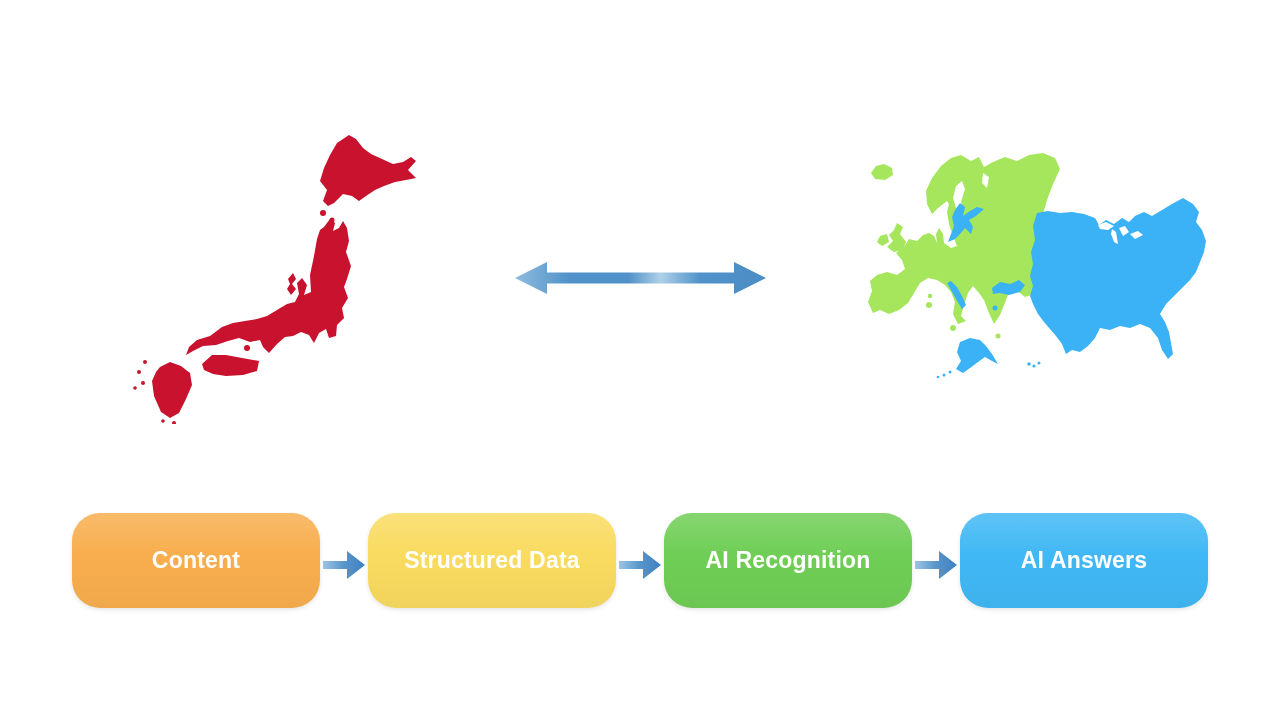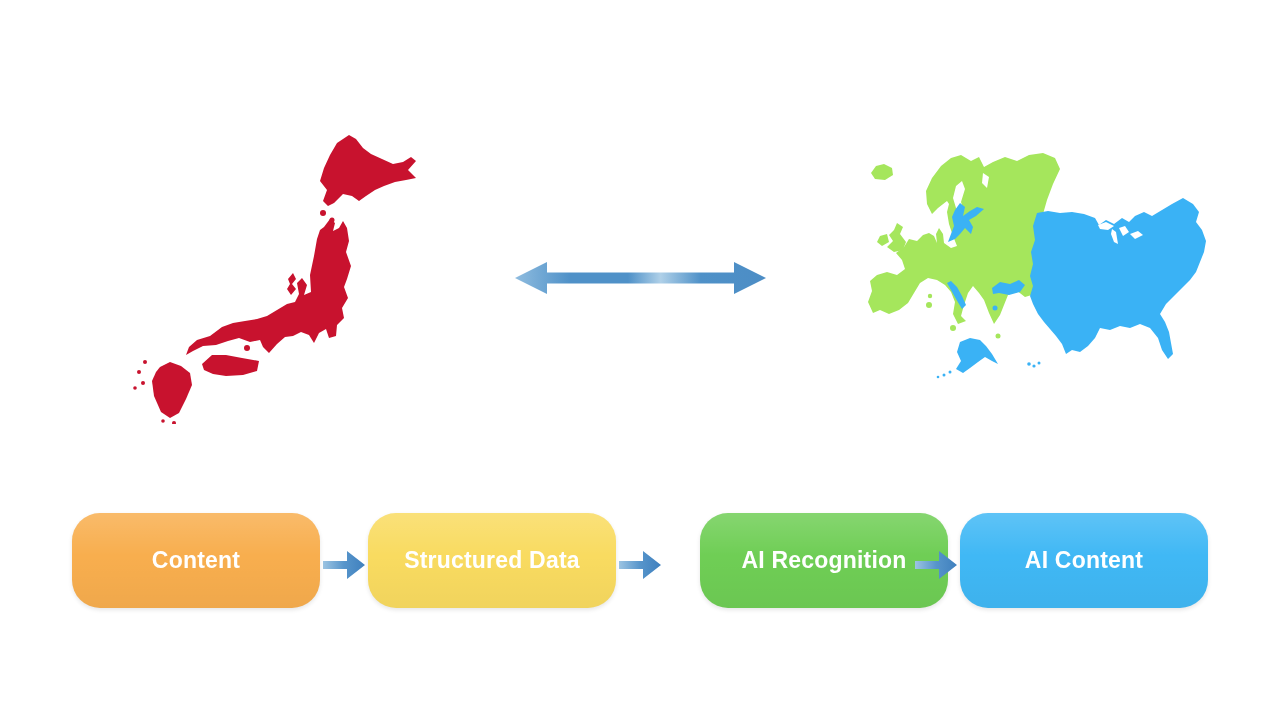--- a/index.html
+++ b/index.html
@@ -131,31 +131,31 @@
     <defs>
         <linearGradient id="fg2" x1="0" y1="0" x2="1" y2="0">
       <stop offset="0" stop-color="#9CC4E2"></stop>
       <stop offset="0.5" stop-color="#5795CB"></stop>
       <stop offset="1" stop-color="#3F80BE"></stop>
     </linearGradient>
       </defs>
     <polygon fill="url(#fg2)" points="0,10 24,10 24,0 42,14 24,28 24,18 0,18"></polygon>
   </svg>
 
-  <div id="box-3" class="flow-box" style="background: rgb(111, 206, 85); margin-left: 36px;">
+  <div id="box-3" class="flow-box" style="background: rgb(111, 206, 85);">
     <span class="flow-label">AI Recognition</span>
   </div>
   <svg id="conn-3" class="flow-connector" viewBox="0 0 42 28" aria-hidden="true">
     <defs>
         <linearGradient id="fg3" x1="0" y1="0" x2="1" y2="0">
       <stop offset="0" stop-color="#9CC4E2"></stop>
       <stop offset="0.5" stop-color="#5795CB"></stop>
       <stop offset="1" stop-color="#3F80BE"></stop>
     </linearGradient>
       </defs>
     <polygon fill="url(#fg3)" points="0,10 24,10 24,0 42,14 24,28 24,18 0,18"></polygon>
   </svg>
 
   <div id="box-4" class="flow-box" style="background: rgb(64, 184, 245);">
-    <span class="flow-label">AI Content</span>
+    <span class="flow-label">AI Answers</span>
   </div>
 
 </div>
 
 </body></html>

